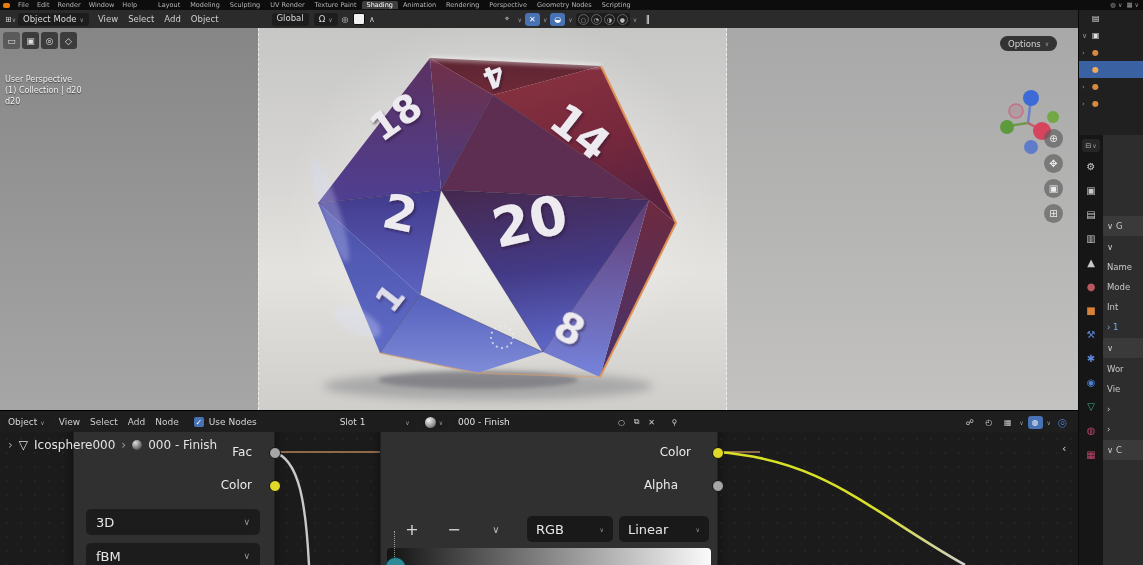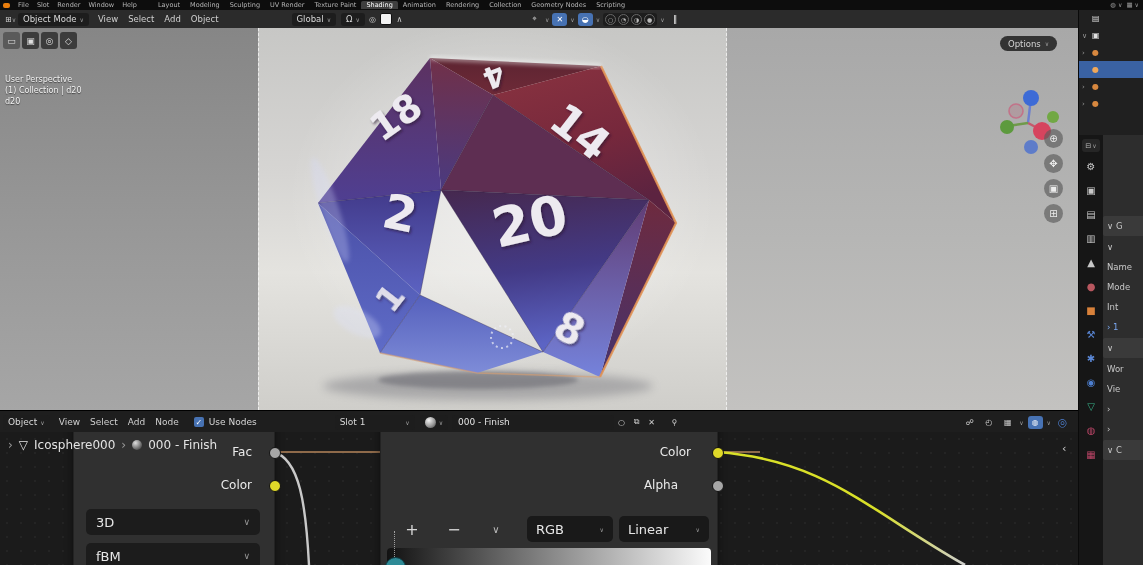--- a/index.html
+++ b/index.html
@@ -114,36 +114,36 @@
 </head>
 <body>
 
 <div class="screen">
 
   <div class="abs topbar">
     <span class="blender-dot"></span>
     <span style="display:flex;">
 
     <span class="tb-menu">File</span>
-        <span class="tb-menu">Slot</span>
+        <span class="tb-menu">Edit</span>
         <span class="tb-menu">Render</span>
         <span class="tb-menu">Window</span>
         <span class="tb-menu">Help</span>
       </span>
     <span class="tb-tabs">
 
     <span class="tb-tab">Layout</span>
         <span class="tb-tab">Modeling</span>
         <span class="tb-tab">Sculpting</span>
         <span class="tb-tab">UV Render</span>
         <span class="tb-tab">Texture Paint</span>
         <span class="tb-tab active">Shading</span>
         <span class="tb-tab">Animation</span>
         <span class="tb-tab">Rendering</span>
-        <span class="tb-tab">Collection</span>
+        <span class="tb-tab">Perspective</span>
         <span class="tb-tab">Geometry Nodes</span>
         <span class="tb-tab">Scripting</span>
       </span>
     <span class="tb-right">
       <span>◍ <span class="chev">∨</span></span>
       <span>▦ <span class="chev">∨</span></span>
     </span>
   </div>
 
   <div class="abs vp-header">
@@ -153,21 +153,21 @@
         <span class="chev">∨</span>
     </span>
     <span style="display:flex;margin-left:4px;">
 
     <span class="mi">View</span>
         <span class="mi">Select</span>
         <span class="mi">Add</span>
         <span class="mi">Object</span>
       </span>
     <span class="hgap"></span>
-    <span class="pill" style="margin-left:52px;">
+    <span class="pill" style="margin-left:32px;flex-direction:column;">
       <span>Global</span>
         <span class="chev">∨</span>
     </span>
     <span class="pill" style="margin-left:5px;">
       <span>Ω</span>
       <span class="chev">∨</span>
     </span>
     <span class="hicon">◎</span>
     <span class="swatch"></span>
     <span class="hicon">∧</span>

